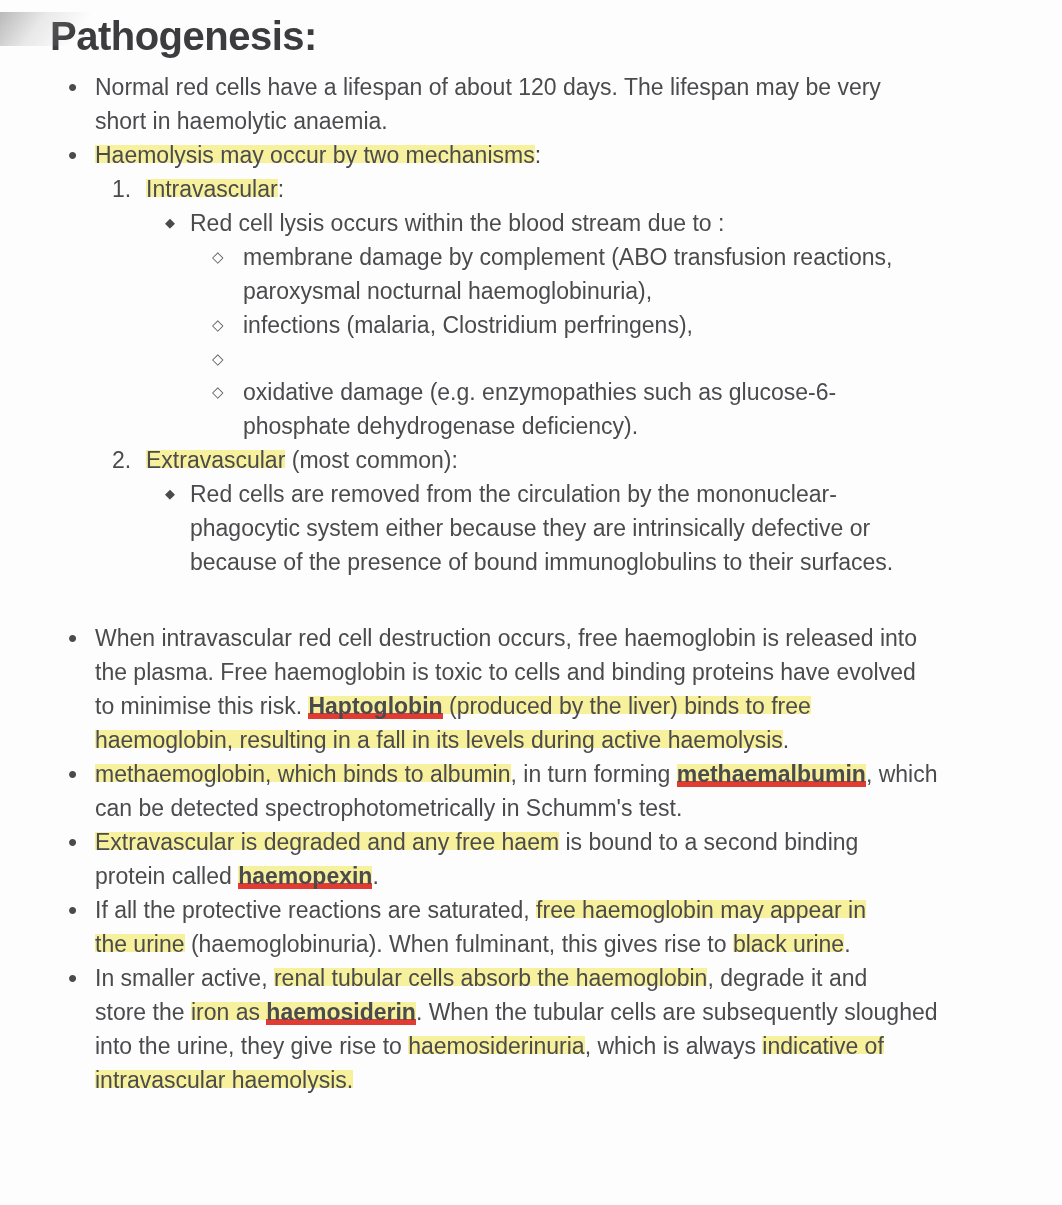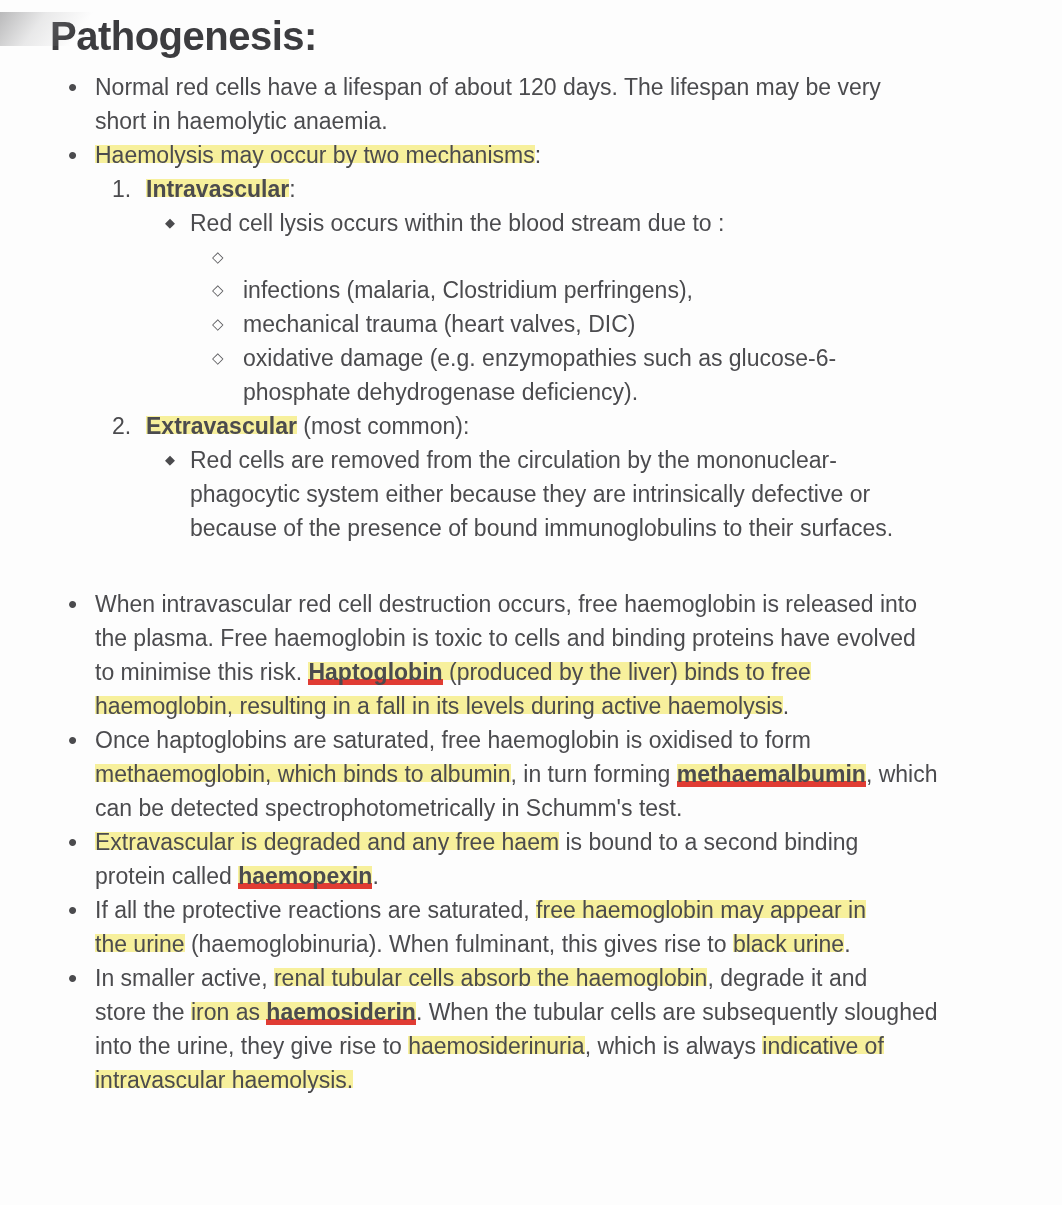--- a/index.html
+++ b/index.html
@@ -46,21 +46,21 @@
   .bullet1 > .marker  { width: 27px; font-size: 26px; }
   .number             { padding-left: 112px; }
   .number > .marker   { width: 34px; }
   .diamond            { padding-left: 165px; }
   .diamond > .marker  { width: 25px; font-size: 13px; line-height: 34px; }
   .subdiamond             { padding-left: 212px; }
   .subdiamond > .marker   { width: 31px; font-size: 15px; line-height: 33px; color: #5a5a5d; }
 
   .spacer { height: 42px; }
 
-  .bold { font-weight: 700; }
+  .bold { font-weight: 400; }
 
   .hl {
     background-image: linear-gradient(to bottom,
       rgba(0,0,0,0) 12%, var(--hl) 12%, var(--hl) 82%, rgba(0,0,0,0) 82%);
     box-decoration-break: clone;
     -webkit-box-decoration-break: clone;
   }
   .red-underline {
     background-image: linear-gradient(var(--ul), var(--ul));
     background-size: 100% 6px;
@@ -84,36 +84,36 @@
 
 <div class="page">
   <div class="corner-shadow"></div>
   <h1 class="title">Pathogenesis:</h1>
   <div class="doc-body">
       <div class="row bullet1"><span class="marker">•</span><div class="txt"><span>Normal red cells have a lifespan of about 120 days. The lifespan may be very
 short in haemolytic anaemia.</span></div></div>
       <div class="row bullet1"><span class="marker">•</span><div class="txt"><span class="hl">Haemolysis may occur by two mechanisms</span><span>:</span></div></div>
       <div class="row number"><span class="marker">1.</span><div class="txt"><span class="hl bold">Intravascular</span><span>:</span></div></div>
       <div class="row diamond"><span class="marker">◆</span><div class="txt"><span>Red cell lysis occurs within the blood stream due to :</span></div></div>
+      <div class="row subdiamond"><span class="marker">◇</span><div class="txt"><span>membrane damage by complement (ABO transfusion reactions,
+paroxysmal nocturnal haemoglobinuria),</span></div></div>
+      <div class="row subdiamond"><span class="marker">◇</span><div class="txt"><span>infections (malaria, Clostridium perfringens),</span></div></div>
       <div class="row subdiamond"><span class="marker">◇</span></div>
-      <div class="row subdiamond"><span class="marker">◇</span><div class="txt"><span>infections (malaria, Clostridium perfringens),</span></div></div>
-      <div class="row subdiamond"><span class="marker">◇</span><div class="txt"><span>mechanical trauma (heart valves, DIC)</span></div></div>
       <div class="row subdiamond"><span class="marker">◇</span><div class="txt"><span>oxidative damage (e.g. enzymopathies such as glucose-6-
 phosphate dehydrogenase deficiency).</span></div></div>
       <div class="row number"><span class="marker">2.</span><div class="txt"><span class="hl bold">Extravascular</span><span> (most common):</span></div></div>
       <div class="row diamond"><span class="marker">◆</span><div class="txt"><span>Red cells are removed from the circulation by the mononuclear-
 phagocytic system either because they are intrinsically defective or
 because of the presence of bound immunoglobulins to their surfaces.</span></div></div>
       <div class="spacer"></div>
       <div class="row bullet1"><span class="marker">•</span><div class="txt"><span>When intravascular red cell destruction occurs, free haemoglobin is released into
 the plasma. Free haemoglobin is toxic to cells and binding proteins have evolved
 to minimise this risk. </span><span class="hl red-underline">Haptoglobin</span><span class="hl"> (produced by the liver) binds to free
 haemoglobin, resulting in a fall in its levels during active haemolysis</span><span>.</span></div></div>
-      <div class="row bullet1"><span class="marker">•</span><div class="txt"><span>Once haptoglobins are saturated, free haemoglobin is oxidised to form
-</span><span class="hl">methaemoglobin, which binds to albumin</span><span>, in turn forming </span><span class="hl red-underline">methaemalbumin</span><span>, which
+      <div class="row bullet1"><span class="marker">•</span><div class="txt"><span class="hl">methaemoglobin, which binds to albumin</span><span>, in turn forming </span><span class="hl red-underline">methaemalbumin</span><span>, which
 can be detected spectrophotometrically in Schumm's test.</span></div></div>
       <div class="row bullet1"><span class="marker">•</span><div class="txt"><span class="hl">Extravascular is degraded and any free haem</span><span> is bound to a second binding
 protein called </span><span class="hl red-underline">haemopexin</span><span>.</span></div></div>
       <div class="row bullet1"><span class="marker">•</span><div class="txt"><span>If all the protective reactions are saturated, </span><span class="hl">free haemoglobin may appear in
 the urine</span><span> (haemoglobinuria). When fulminant, this gives rise to </span><span class="hl">black urine</span><span>.</span></div></div>
       <div class="row bullet1"><span class="marker">•</span><div class="txt"><span>In smaller active, </span><span class="hl">renal tubular cells absorb the haemoglobin</span><span>, degrade it and
 store the </span><span class="hl">iron as </span><span class="hl red-underline">haemosiderin</span><span>. When the tubular cells are subsequently sloughed
 into the urine, they give rise to </span><span class="hl">haemosiderinuria</span><span>, which is always </span><span class="hl">indicative of</span><span>
 </span><span class="hl">intravascular haemolysis.</span></div></div>
     </div>

